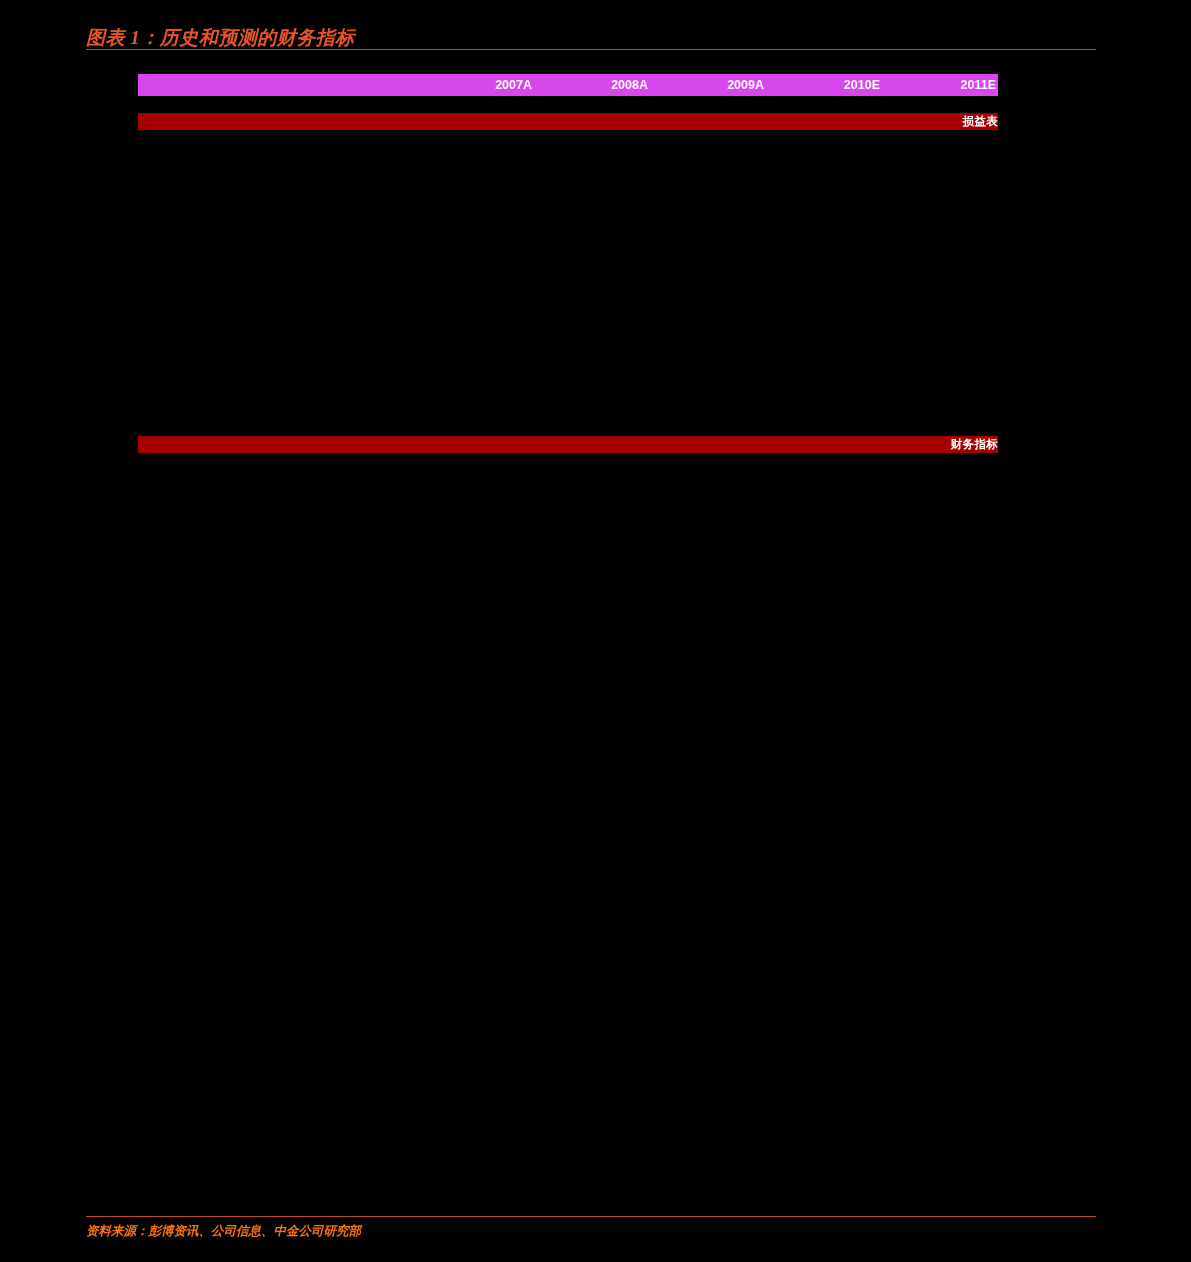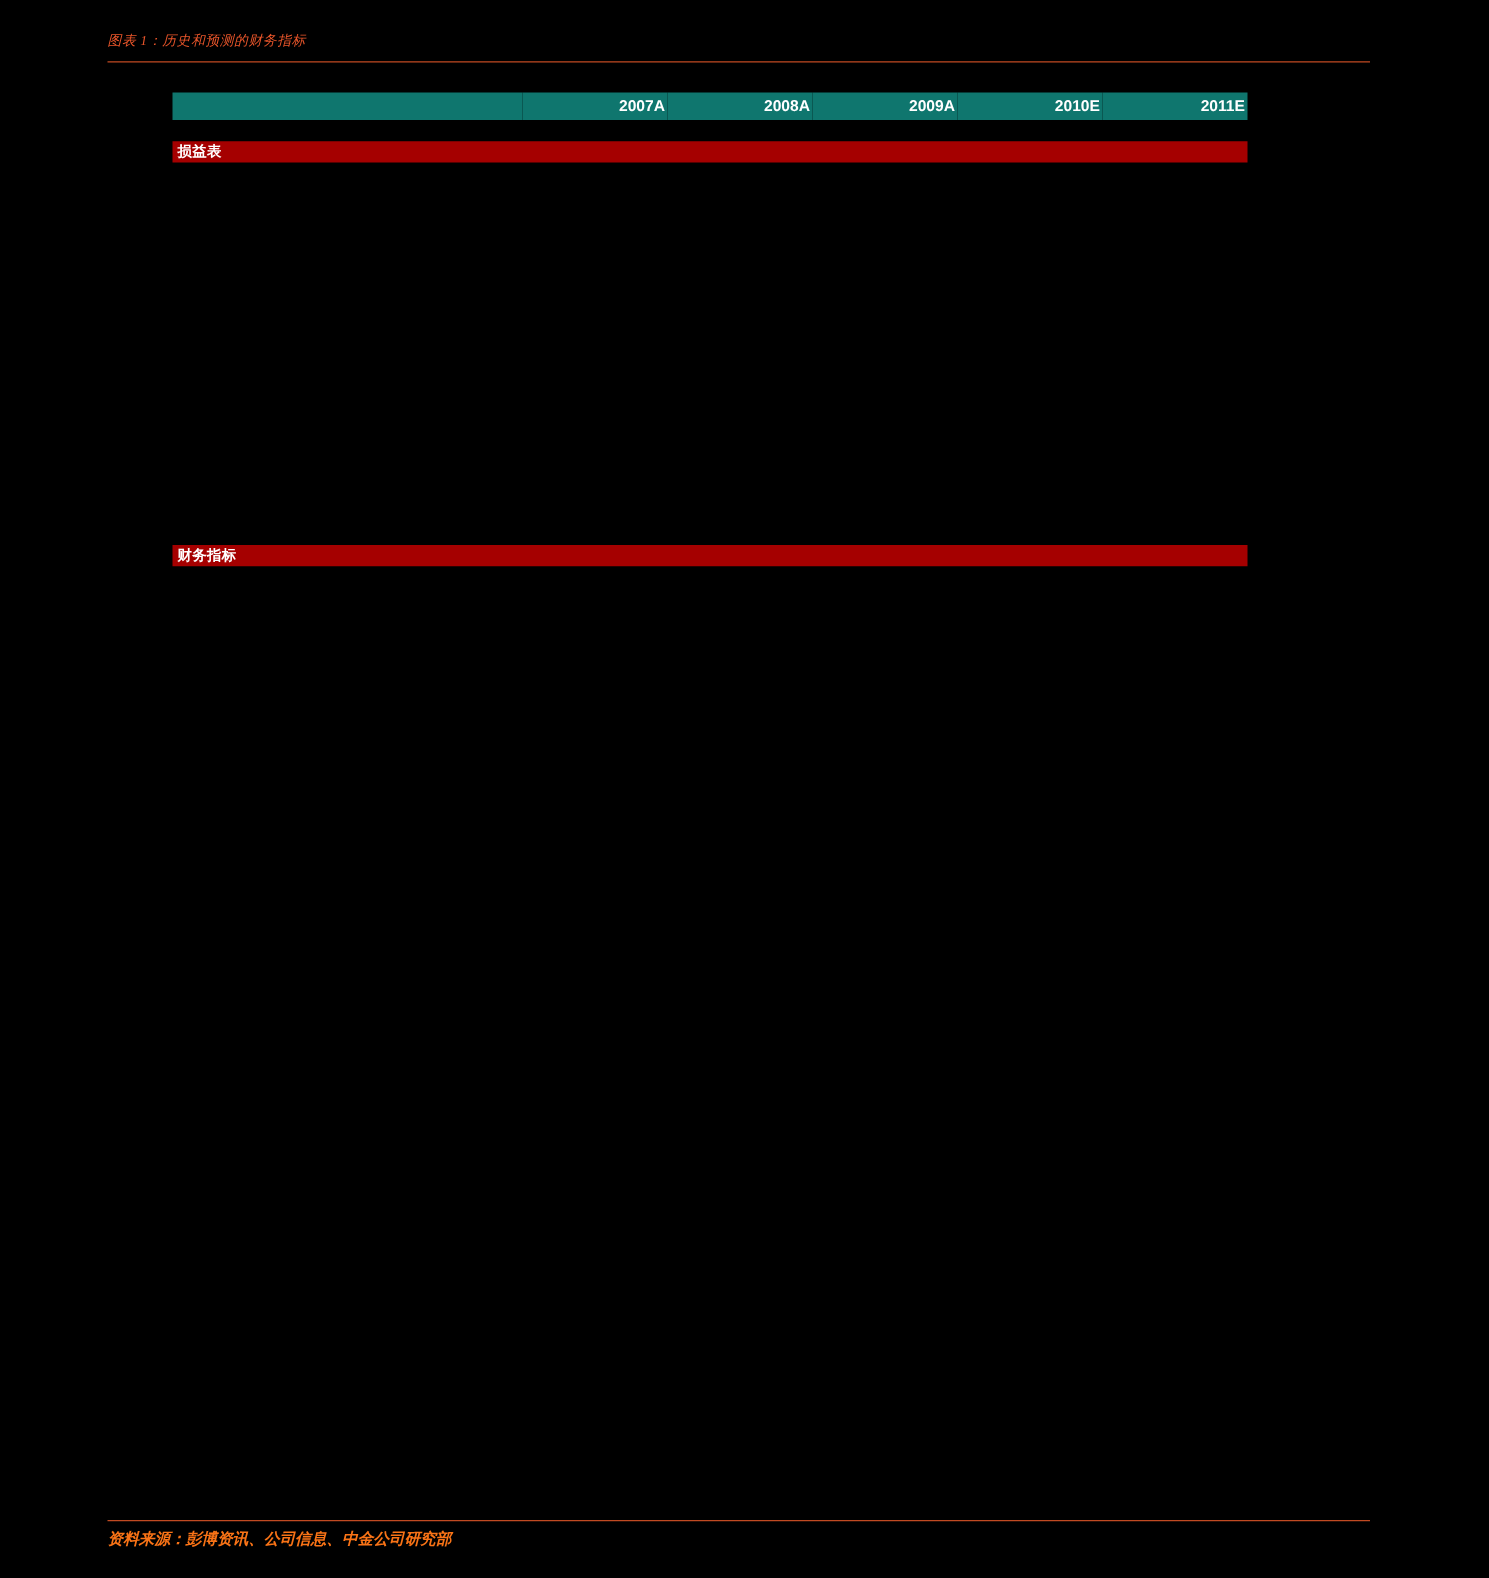--- a/index.html
+++ b/index.html
@@ -21,22 +21,22 @@
     inset: 0;
   }
 
   
   .exhibit-title {
     position: absolute;
     left: 86px;
     top: 25px;
     font-family: "Liberation Serif", serif;
     font-style: italic;
-    font-weight: normal;
-    font-size: 11px;
+    font-weight: bold;
+    font-size: 19px;
     color: #e8552a;
     letter-spacing: 0.5px;
     white-space: nowrap;
   }
   .title-rule {
     position: absolute;
     left: 86px;
     top: 49px;
     width: 1010px;
     height: 1px;
@@ -58,21 +58,21 @@
   }
   table.fin td, table.fin th {
     padding: 0;
     margin: 0;
   }
 
   .col-label { width: 280px; }
   .col-year  { width: 116px; }
 
   tr.header-row {
-    background: #0f766e;
+    background: #d946ef;
     height: 22px;
   }
   tr.header-row th {
     font-size: 12.5px;
     font-weight: bold;
     color: #ffffff;
     text-align: right;
     padding-right: 2px;
     vertical-align: middle;
     height: 22px;
@@ -90,20 +90,21 @@
     height: 17px;
     vertical-align: middle;
   }
   .section-label {
     font-family: "Liberation Serif", serif;
     font-weight: bold;
     font-size: 11.5px;
     color: #ffffff;
     padding-left: 4px;
     letter-spacing: 0.3px;
+    text-align: right;
   }
 
   tr.spacer-row { height: 17px; }
   tr.spacer-row td { height: 17px; }
 
   
   .footer-rule {
     position: absolute;
     left: 86px;
     top: 1216px;

